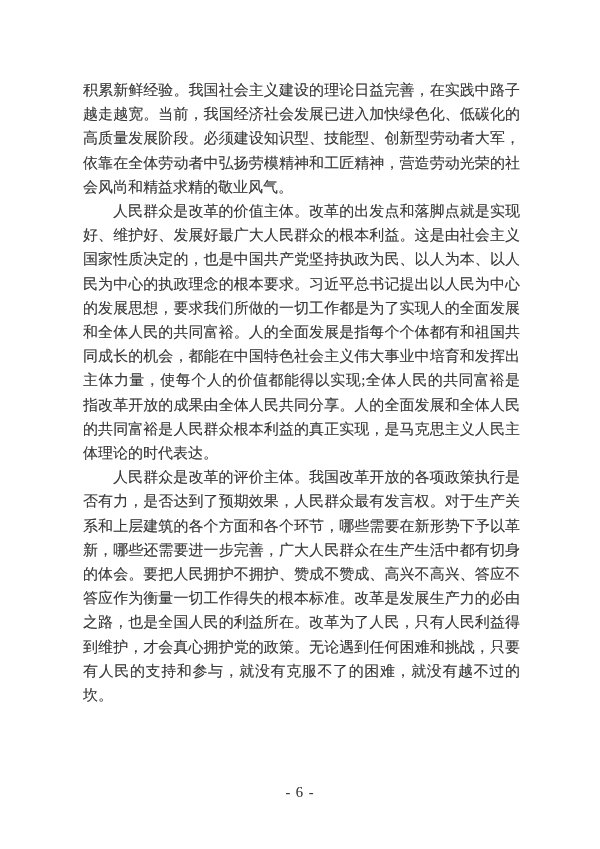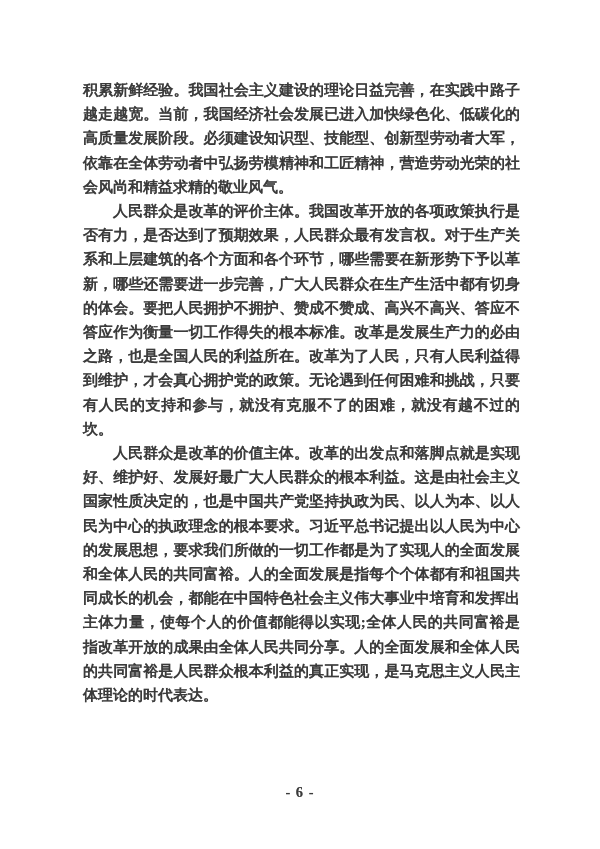--- a/index.html
+++ b/index.html
@@ -7,21 +7,20 @@
     padding: 0;
     background: #ffffff;
   }
   .page {
     position: relative;
     width: 584px;
     height: 849px;
     background: #ffffff;
     overflow: hidden;
     font-family: "Liberation Serif", "DejaVu Serif", serif;
-    font-weight: bold;
   }
   .content {
     position: absolute;
     left: 83px;
     top: 78px;
     width: 437px;
     font-size: 15px;
     line-height: 24.2px;
     color: #3b3b3b;
     text-align: justify;
@@ -47,17 +46,17 @@
     letter-spacing: 1px;
     text-shadow: 0 0 0.6px rgba(90,90,90,0.55);
   }
 </style>
 </head>
 <body>
 
 <div class="page" style="background: rgb(255, 255, 255);">
   <div class="content" id="document-body" style="color: rgb(59, 59, 59);">
       <p class="para">积累新鲜经验。我国社会主义建设的理论日益完善，在实践中路子越走越宽。当前，我国经济社会发展已进入加快绿色化、低碳化的高质量发展阶段。必须建设知识型、技能型、创新型劳动者大军，依靠在全体劳动者中弘扬劳模精神和工匠精神，营造劳动光荣的社会风尚和精益求精的敬业风气。</p>
+      <p class="para indent">人民群众是改革的价值主体。改革的出发点和落脚点就是实现好、维护好、发展好最广大人民群众的根本利益。这是由社会主义国家性质决定的，也是中国共产党坚持执政为民、以人为本、以人民为中心的执政理念的根本要求。习近平总书记提出以人民为中心的发展思想，要求我们所做的一切工作都是为了实现人的全面发展和全体人民的共同富裕。人的全面发展是指每个个体都有和祖国共同成长的机会，都能在中国特色社会主义伟大事业中培育和发挥出主体力量，使每个人的价值都能得以实现;全体人民的共同富裕是指改革开放的成果由全体人民共同分享。人的全面发展和全体人民的共同富裕是人民群众根本利益的真正实现，是马克思主义人民主体理论的时代表达。</p>
       <p class="para indent">人民群众是改革的评价主体。我国改革开放的各项政策执行是否有力，是否达到了预期效果，人民群众最有发言权。对于生产关系和上层建筑的各个方面和各个环节，哪些需要在新形势下予以革新，哪些还需要进一步完善，广大人民群众在生产生活中都有切身的体会。要把人民拥护不拥护、赞成不赞成、高兴不高兴、答应不答应作为衡量一切工作得失的根本标准。改革是发展生产力的必由之路，也是全国人民的利益所在。改革为了人民，只有人民利益得到维护，才会真心拥护党的政策。无论遇到任何困难和挑战，只要有人民的支持和参与，就没有克服不了的困难，就没有越不过的坎。</p>
-      <p class="para indent">人民群众是改革的价值主体。改革的出发点和落脚点就是实现好、维护好、发展好最广大人民群众的根本利益。这是由社会主义国家性质决定的，也是中国共产党坚持执政为民、以人为本、以人民为中心的执政理念的根本要求。习近平总书记提出以人民为中心的发展思想，要求我们所做的一切工作都是为了实现人的全面发展和全体人民的共同富裕。人的全面发展是指每个个体都有和祖国共同成长的机会，都能在中国特色社会主义伟大事业中培育和发挥出主体力量，使每个人的价值都能得以实现;全体人民的共同富裕是指改革开放的成果由全体人民共同分享。人的全面发展和全体人民的共同富裕是人民群众根本利益的真正实现，是马克思主义人民主体理论的时代表达。</p>
     </div>
   <div class="footer">- 6 -</div>
 </div>
 
 </body></html>

